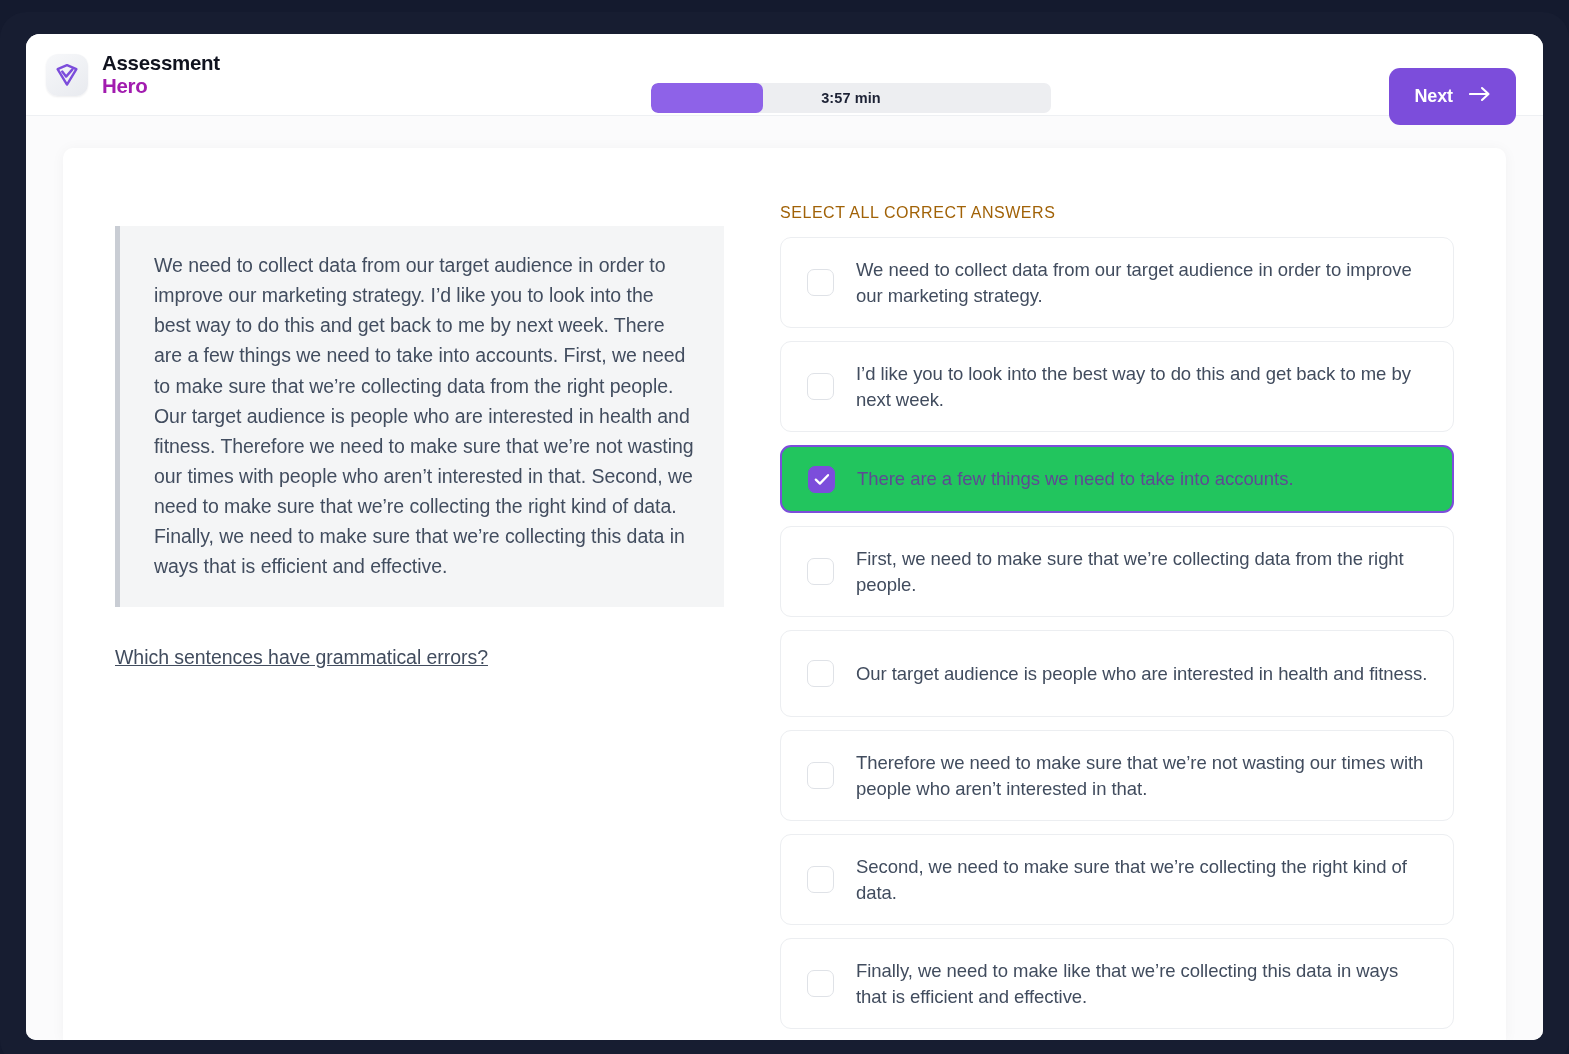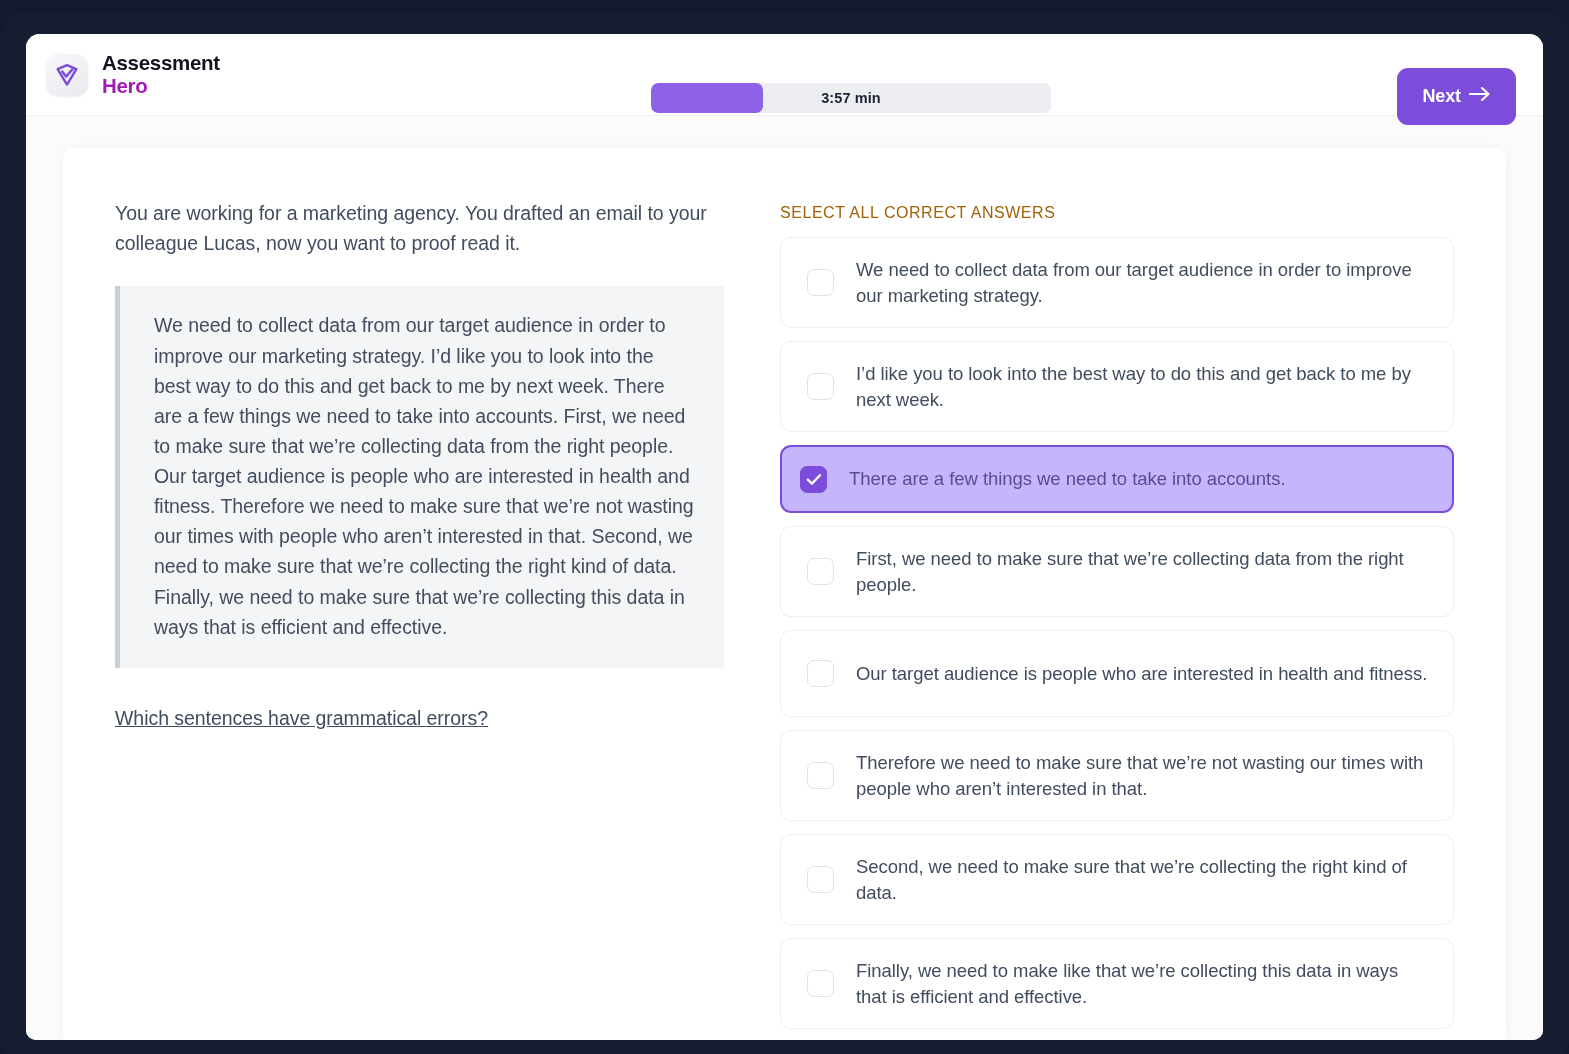--- a/index.html
+++ b/index.html
@@ -127,21 +127,21 @@
     padding: 0 25px;
     background: #7c4ddb;
     border: none;
     border-radius: 11px;
     color: #ffffff;
     font-size: 18px;
     font-weight: bold;
     font-family: "Liberation Sans", sans-serif;
     display: flex;
     align-items: center;
-    gap: 8px;
+    gap: 16px;
     cursor: pointer;
     letter-spacing: -0.1px;
   }
 
   
   #page {
     flex: 1 1 auto;
     background: #fbfbfc;
     padding: 32px 37px 0 37px;
     overflow: hidden;
@@ -214,23 +214,23 @@
     border-radius: 11px;
     background: #ffffff;
     padding: 19px 22px 19px 26px;
     margin-bottom: 13px;
     min-height: 87px;
     cursor: pointer;
   }
 
   .option.selected {
     border: 2px solid #7c4ddb;
-    background: #c4b5fd;
+    background: #22c55e;
     min-height: 68px;
-    padding: 12px 22px 12px 18px;
+    padding: 12px 22px 12px 26px;
   }
 
   .cbox {
     flex: 0 0 auto;
     width: 27px;
     height: 27px;
     border: 1.5px solid #dfe2e7;
     border-radius: 7px;
     background: #ffffff;
     display: flex;
@@ -292,21 +292,20 @@
           </svg>
         </span>
       </button>
 
     </div>
 
     <div id="page">
       <div id="content-card">
 
         <div id="left-col">
-          <div class="prompt-text">You are working for a marketing agency. You drafted an email to your colleague Lucas, now you want to proof read it.</div>
           <div id="email-quote">We need to collect data from our target audience in order to improve our marketing strategy. I’d like you to look into the best way to do this and get back to me by next week. There are a few things we need to take into accounts. First, we need to make sure that we’re collecting data from the right people. Our target audience is people who are interested in health and fitness. Therefore we need to make sure that we’re not wasting our times with people who aren’t interested in that. Second, we need to make sure that we’re collecting the right kind of data. Finally, we need to make sure that we’re collecting this data in ways that is efficient and effective.</div>
           <div id="question-text">Which sentences have grammatical errors?</div>
         </div>
 
         <div id="right-col">
           <div id="answers-title">SELECT ALL CORRECT ANSWERS</div>
           <div id="options-list">
               <div class="option">
                 <span class="cbox"></span>
                 <span class="option-label">We need to collect data from our target audience in order to improve our marketing strategy.</span>

